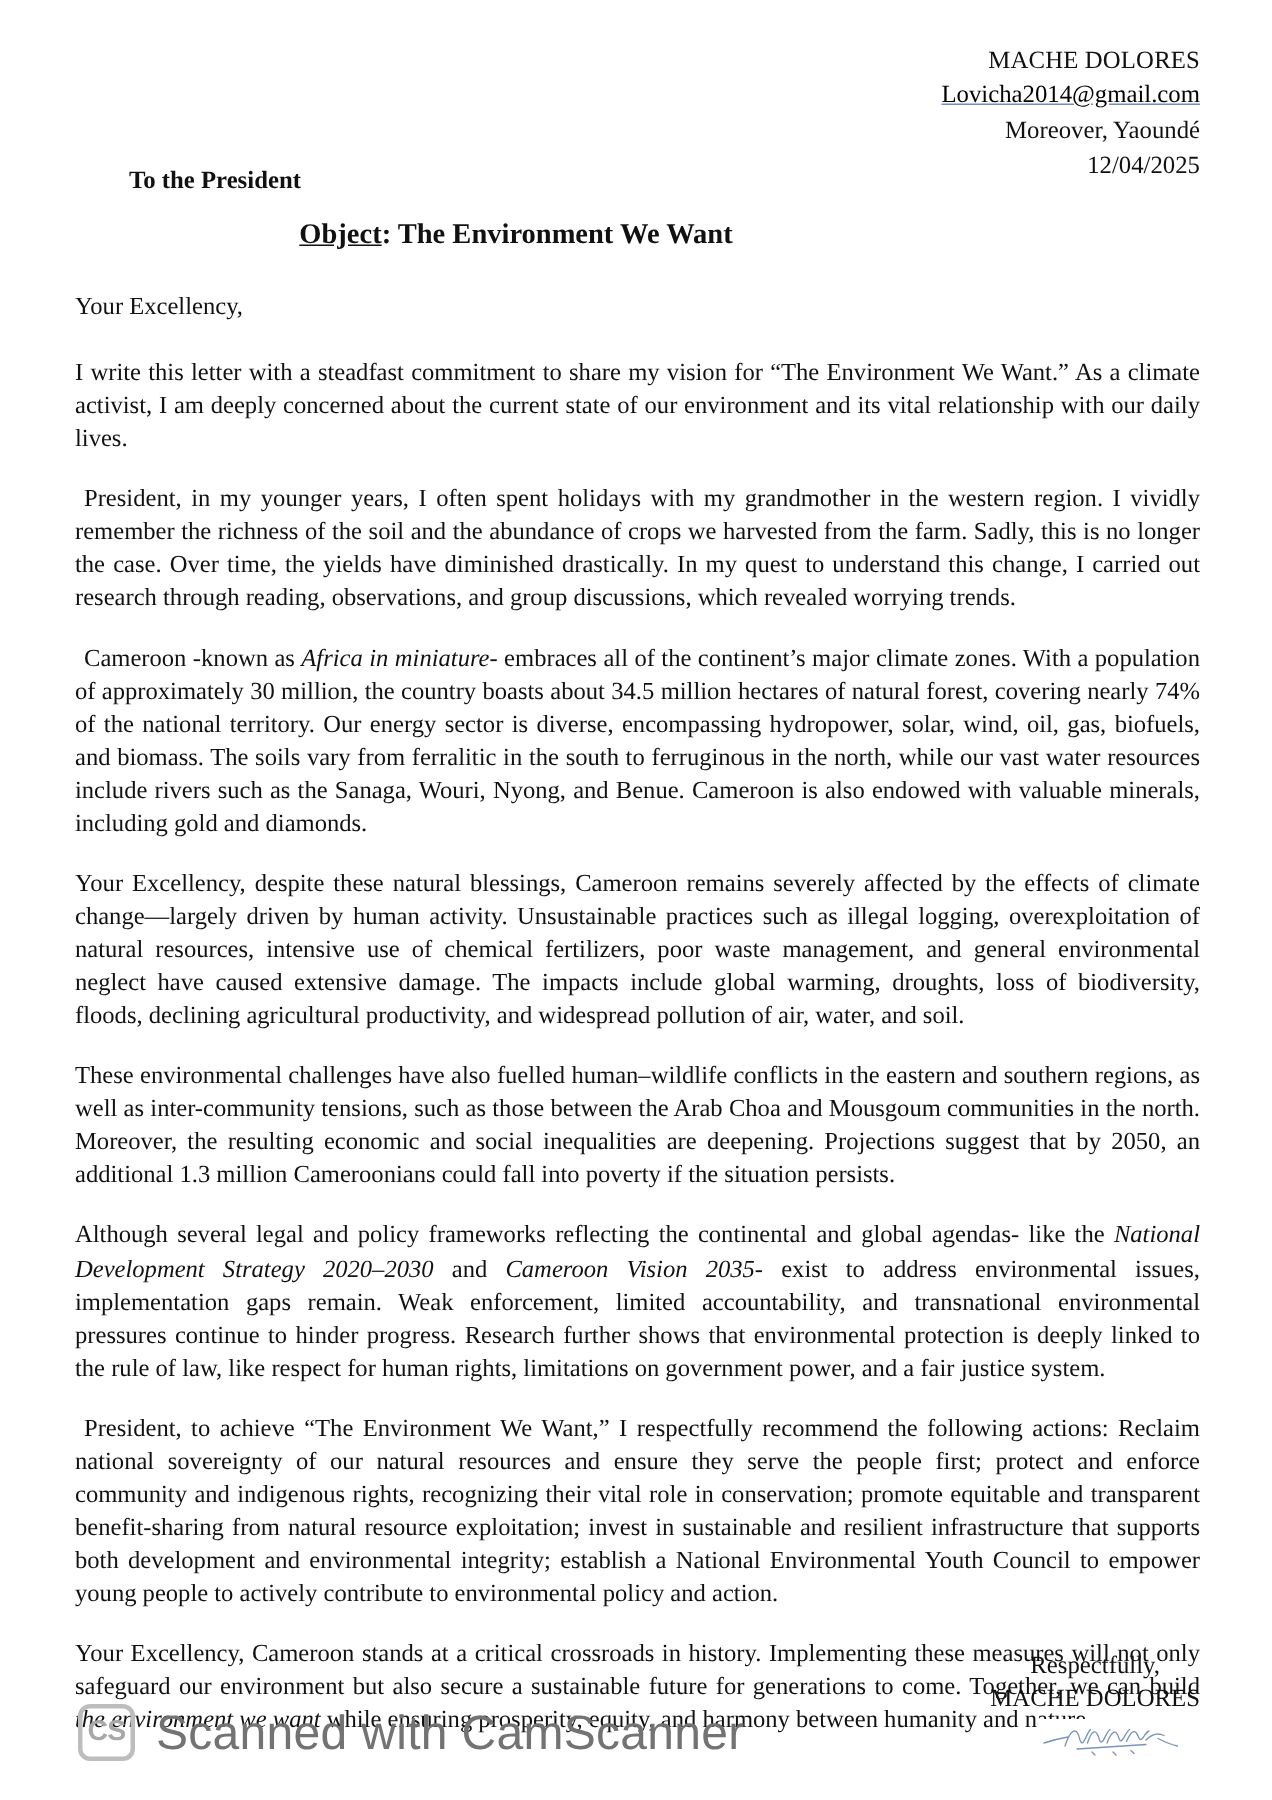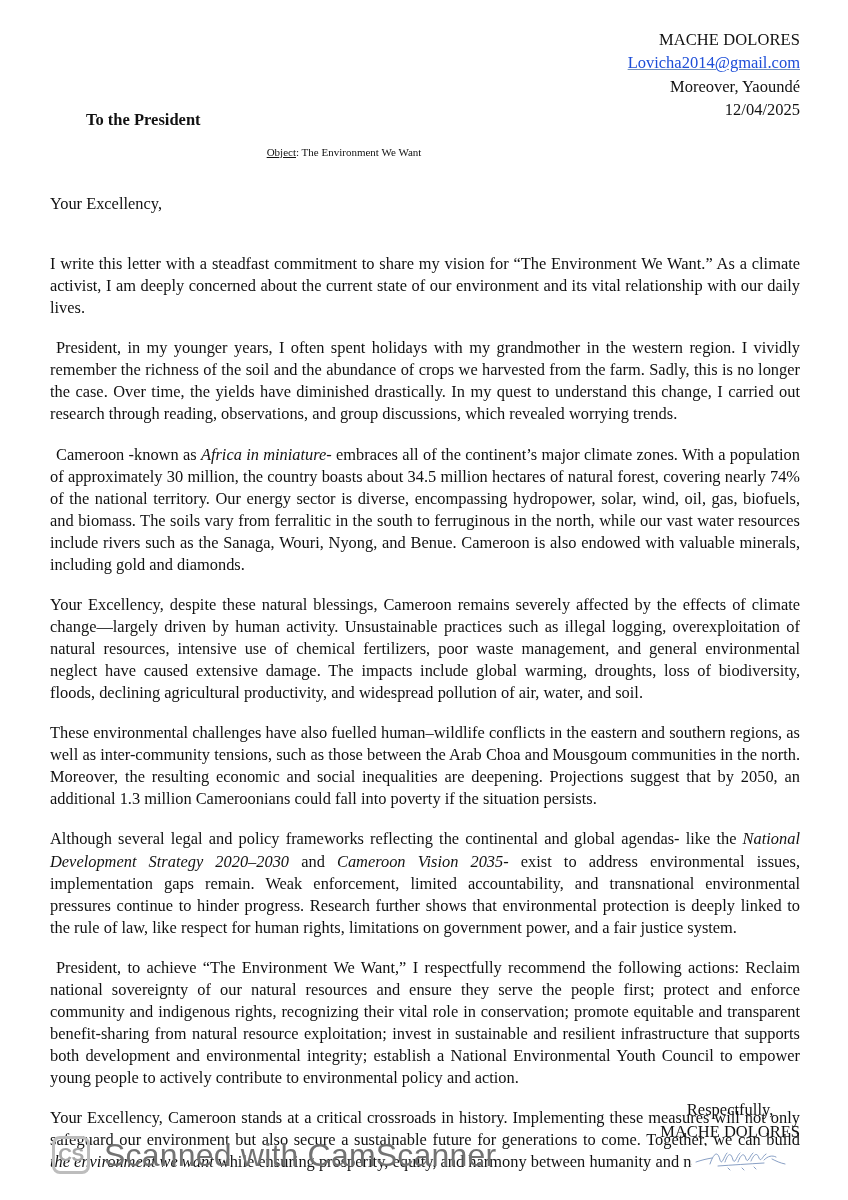--- a/index.html
+++ b/index.html
@@ -26,64 +26,64 @@
     right: 48px;
     text-align: right;
     font-size: 16.5px;
     line-height: 1.42;
   }
   .header-name {
     font-size: 16.5px;
     letter-spacing: 0.1px;
   }
   .header-email {
-    color: #1d4ed8;
+    color: #000000;
     text-decoration-color: #6f8fbc;
     display: inline-block;
   }
   .header-line {
     display: block;
   }
   .to-president {
     position: absolute;
     top: 110px;
     left: 50px;
     font-weight: bold;
     font-size: 16.5px;
     margin-left: 36px;
   }
   .object-line {
     position: absolute;
     top: 146px;
     left: 0;
     width: 688px;
     text-align: center;
-    font-weight: normal;
-    font-size: 11px;
+    font-weight: bold;
+    font-size: 19px;
   }
   .object-label {
     text-decoration: underline;
   }
   .body-wrap {
     position: absolute;
     top: 193px;
     left: 50px;
     width: 750px;
   }
   p.para {
     margin: 0 0 18px 0;
     font-size: 16.4px;
     line-height: 1.345;
     text-align: justify;
     text-justify: inter-word;
     hyphens: none;
   }
   p.para.salutation {
     text-align: left;
-    margin-bottom: 38px;
+    margin-bottom: 22px;
   }
   p.para.lead-space {
     text-indent: 6px;
   }
   .ital { font-style: italic; }
   .closing {
     position: absolute;
     top: 1099px;
     right: 48px;
     text-align: center;

